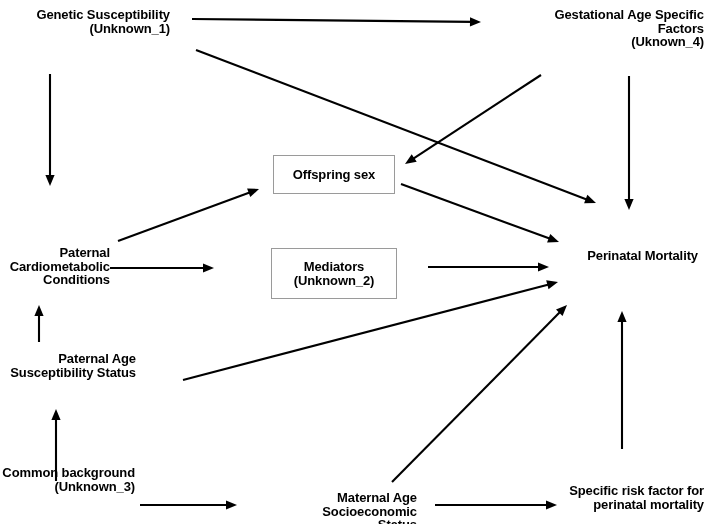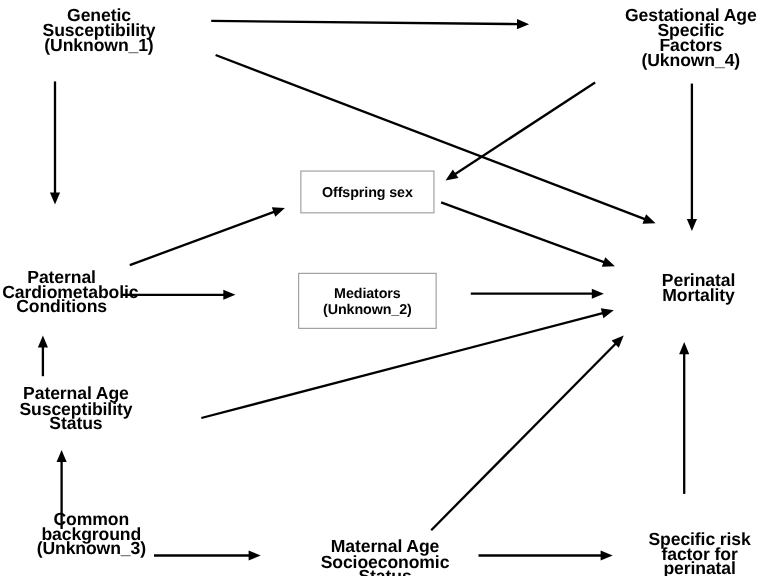--- a/index.html
+++ b/index.html
@@ -23,24 +23,24 @@
     left: 0;
     top: 0;
     width: 709px;
     height: 524px;
     pointer-events: none;
   }
   .node-label {
     position: absolute;
     font-family: "Liberation Sans", sans-serif;
     font-weight: bold;
-    font-size: 16px;
+    font-size: 13px;
     line-height: 13.5px;
     color: #000000;
-    text-align: center;
+    text-align: right;
     white-space: pre-line;
     letter-spacing: -0.1px;
   }
   .node-box {
     position: absolute;
     box-sizing: border-box;
     border: 1.5px solid #9a9a9a;
     background: #ffffff;
     display: flex;
     align-items: center;
@@ -141,21 +141,21 @@
 
   <div class="node-label" style="left:2px; top:246px; width:108px;">Paternal
 Cardiometabolic
 Conditions</div>
 
   <div class="node-label" style="left:572px; top:249px; width:126px;">Perinatal Mortality</div>
 
   <div class="node-label" style="left:2px; top:352px; width:134px;">Paternal Age
 Susceptibility Status</div>
 
-  <div class="node-label" style="left:1px; top:466px; width:134px;padding-left:15px;">Common background
+  <div class="node-label" style="left:1px; top:466px; width:134px;">Common background
 (Unknown_3)</div>
 
   <div class="node-label" style="left:283px; top:491px; width:134px;">Maternal Age
 Socioeconomic Status</div>
 
   <div class="node-label" style="left:568px; top:484px; width:136px;">Specific risk factor for
 perinatal mortality</div>
 
 </div>
 

